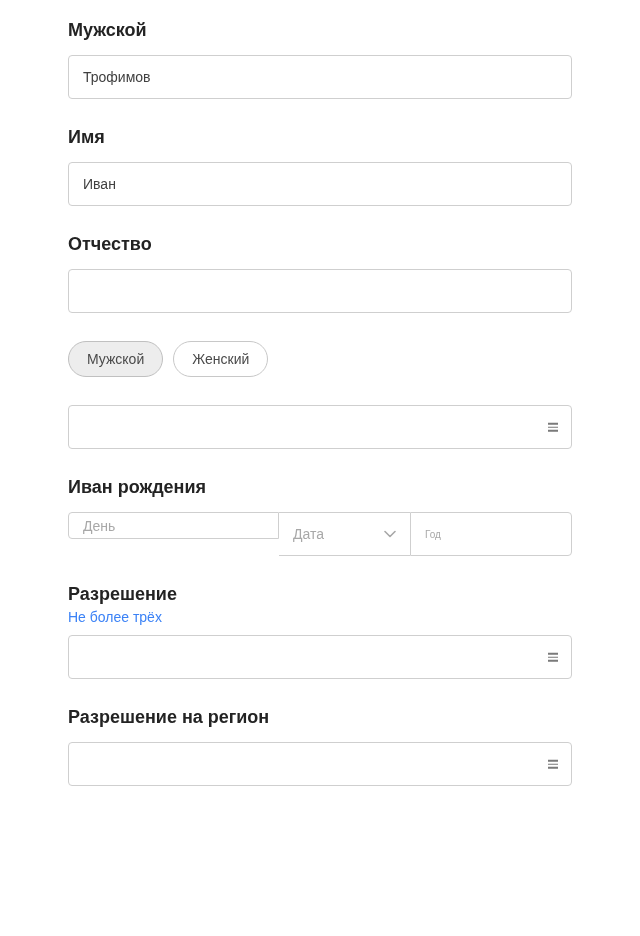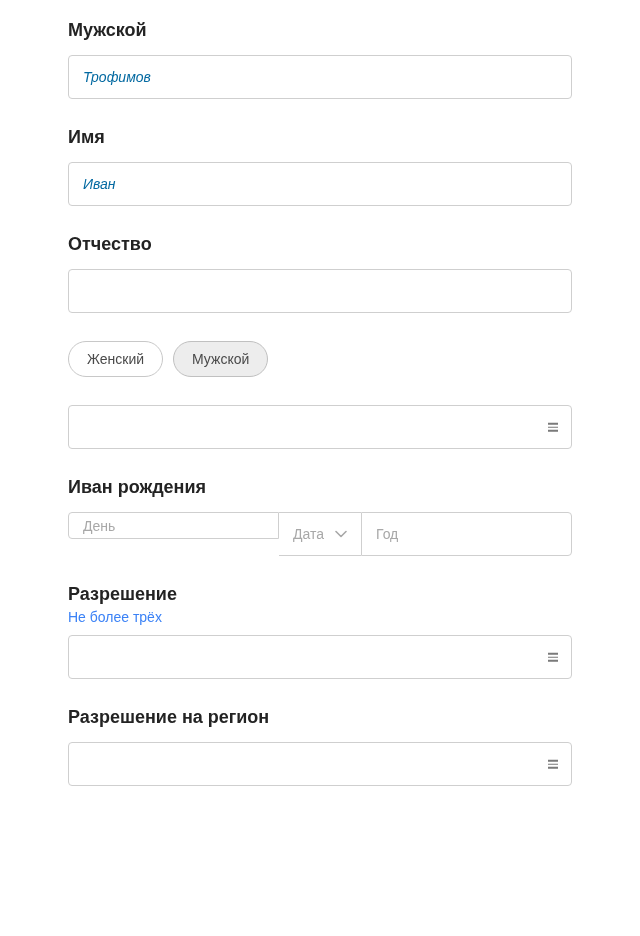--- a/index.html
+++ b/index.html
@@ -30,24 +30,23 @@
       margin-bottom: 10px;
       display: block;
     }
     .text-input {
       width: 100%;
       height: 44px;
       border: 1px solid #cfcfcf;
       border-radius: 4px;
       padding: 16px 14px;
       font-size: 14px;
-      color: #0369a1;
-      outline: none;
-      background: #ffffff;
-      font-style: italic;
+      color: #404040;
+      outline: none;
+      background: #ffffff;
     }
     .text-input::placeholder {
       color: #a8a8a8;
     }
     .pill-group {
       display: flex;
       gap: 10px;
     }
     .pill {
       padding: 9px 18px;
@@ -130,21 +129,21 @@
       color: #a8a8a8;
       cursor: pointer;
       background: #ffffff;
     }
     .date-year {
       flex: 1;
       height: 44px;
       border: 1px solid #cfcfcf;
       border-radius: 0 4px 4px 0;
       padding: 0 14px;
-      font-size: 14px;
+      font-size: 10px;
       outline: none;
       background: #ffffff;
     }
     .date-year::placeholder {
       color: #a8a8a8;
     }
     .chevron-down {
       position: absolute;
       right: 14px;
       top: 50%;
@@ -167,22 +166,22 @@
   <input type="text" class="text-input" value="Иван" style="">
 </div>
 
 <div class="field-group">
   <label class="field-label">Отчество</label>
   <input type="text" class="text-input" value="" style="">
 </div>
 
 <div class="field-group">
   <div class="pill-group">
+    <div class="pill active">Мужской</div>
     <div class="pill">Женский</div>
-    <div class="pill active">Мужской</div>
   </div>
 </div>
 
 <div class="field-group">
   <div class="select-wrap">
     <div class="select-box">
       <span></span>
     </div>
     <div class="list-icon">
       <span></span>

